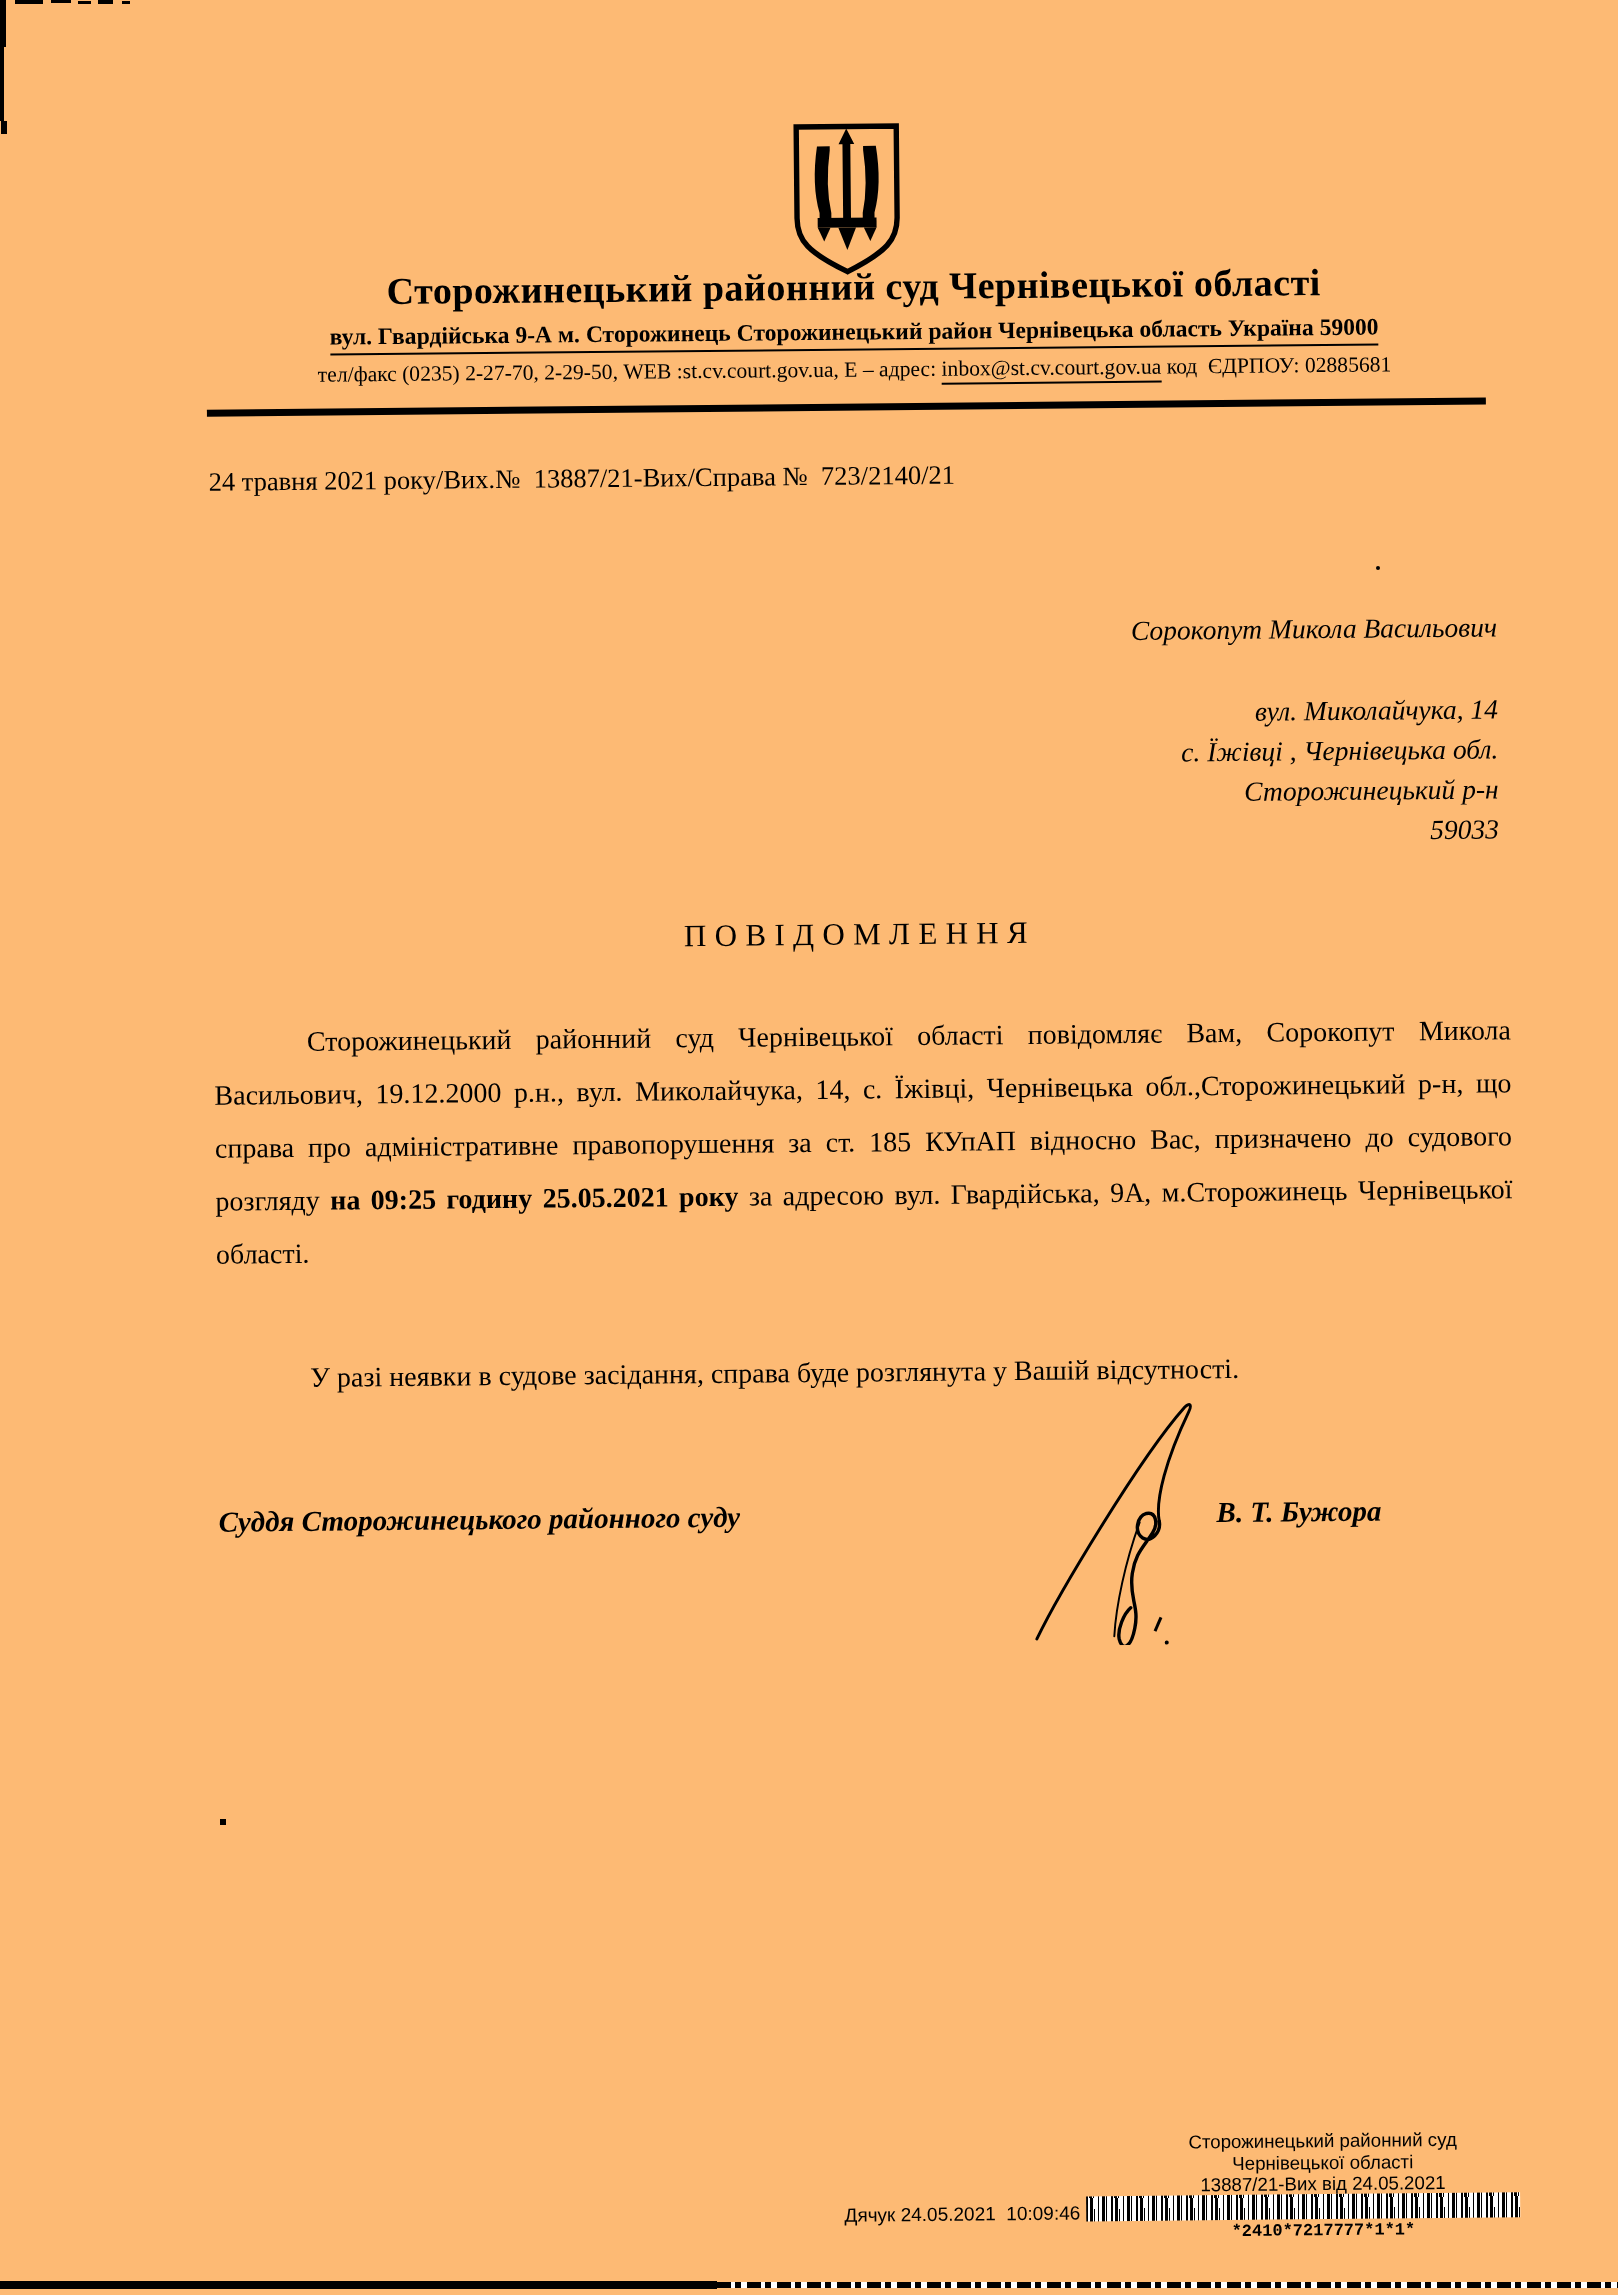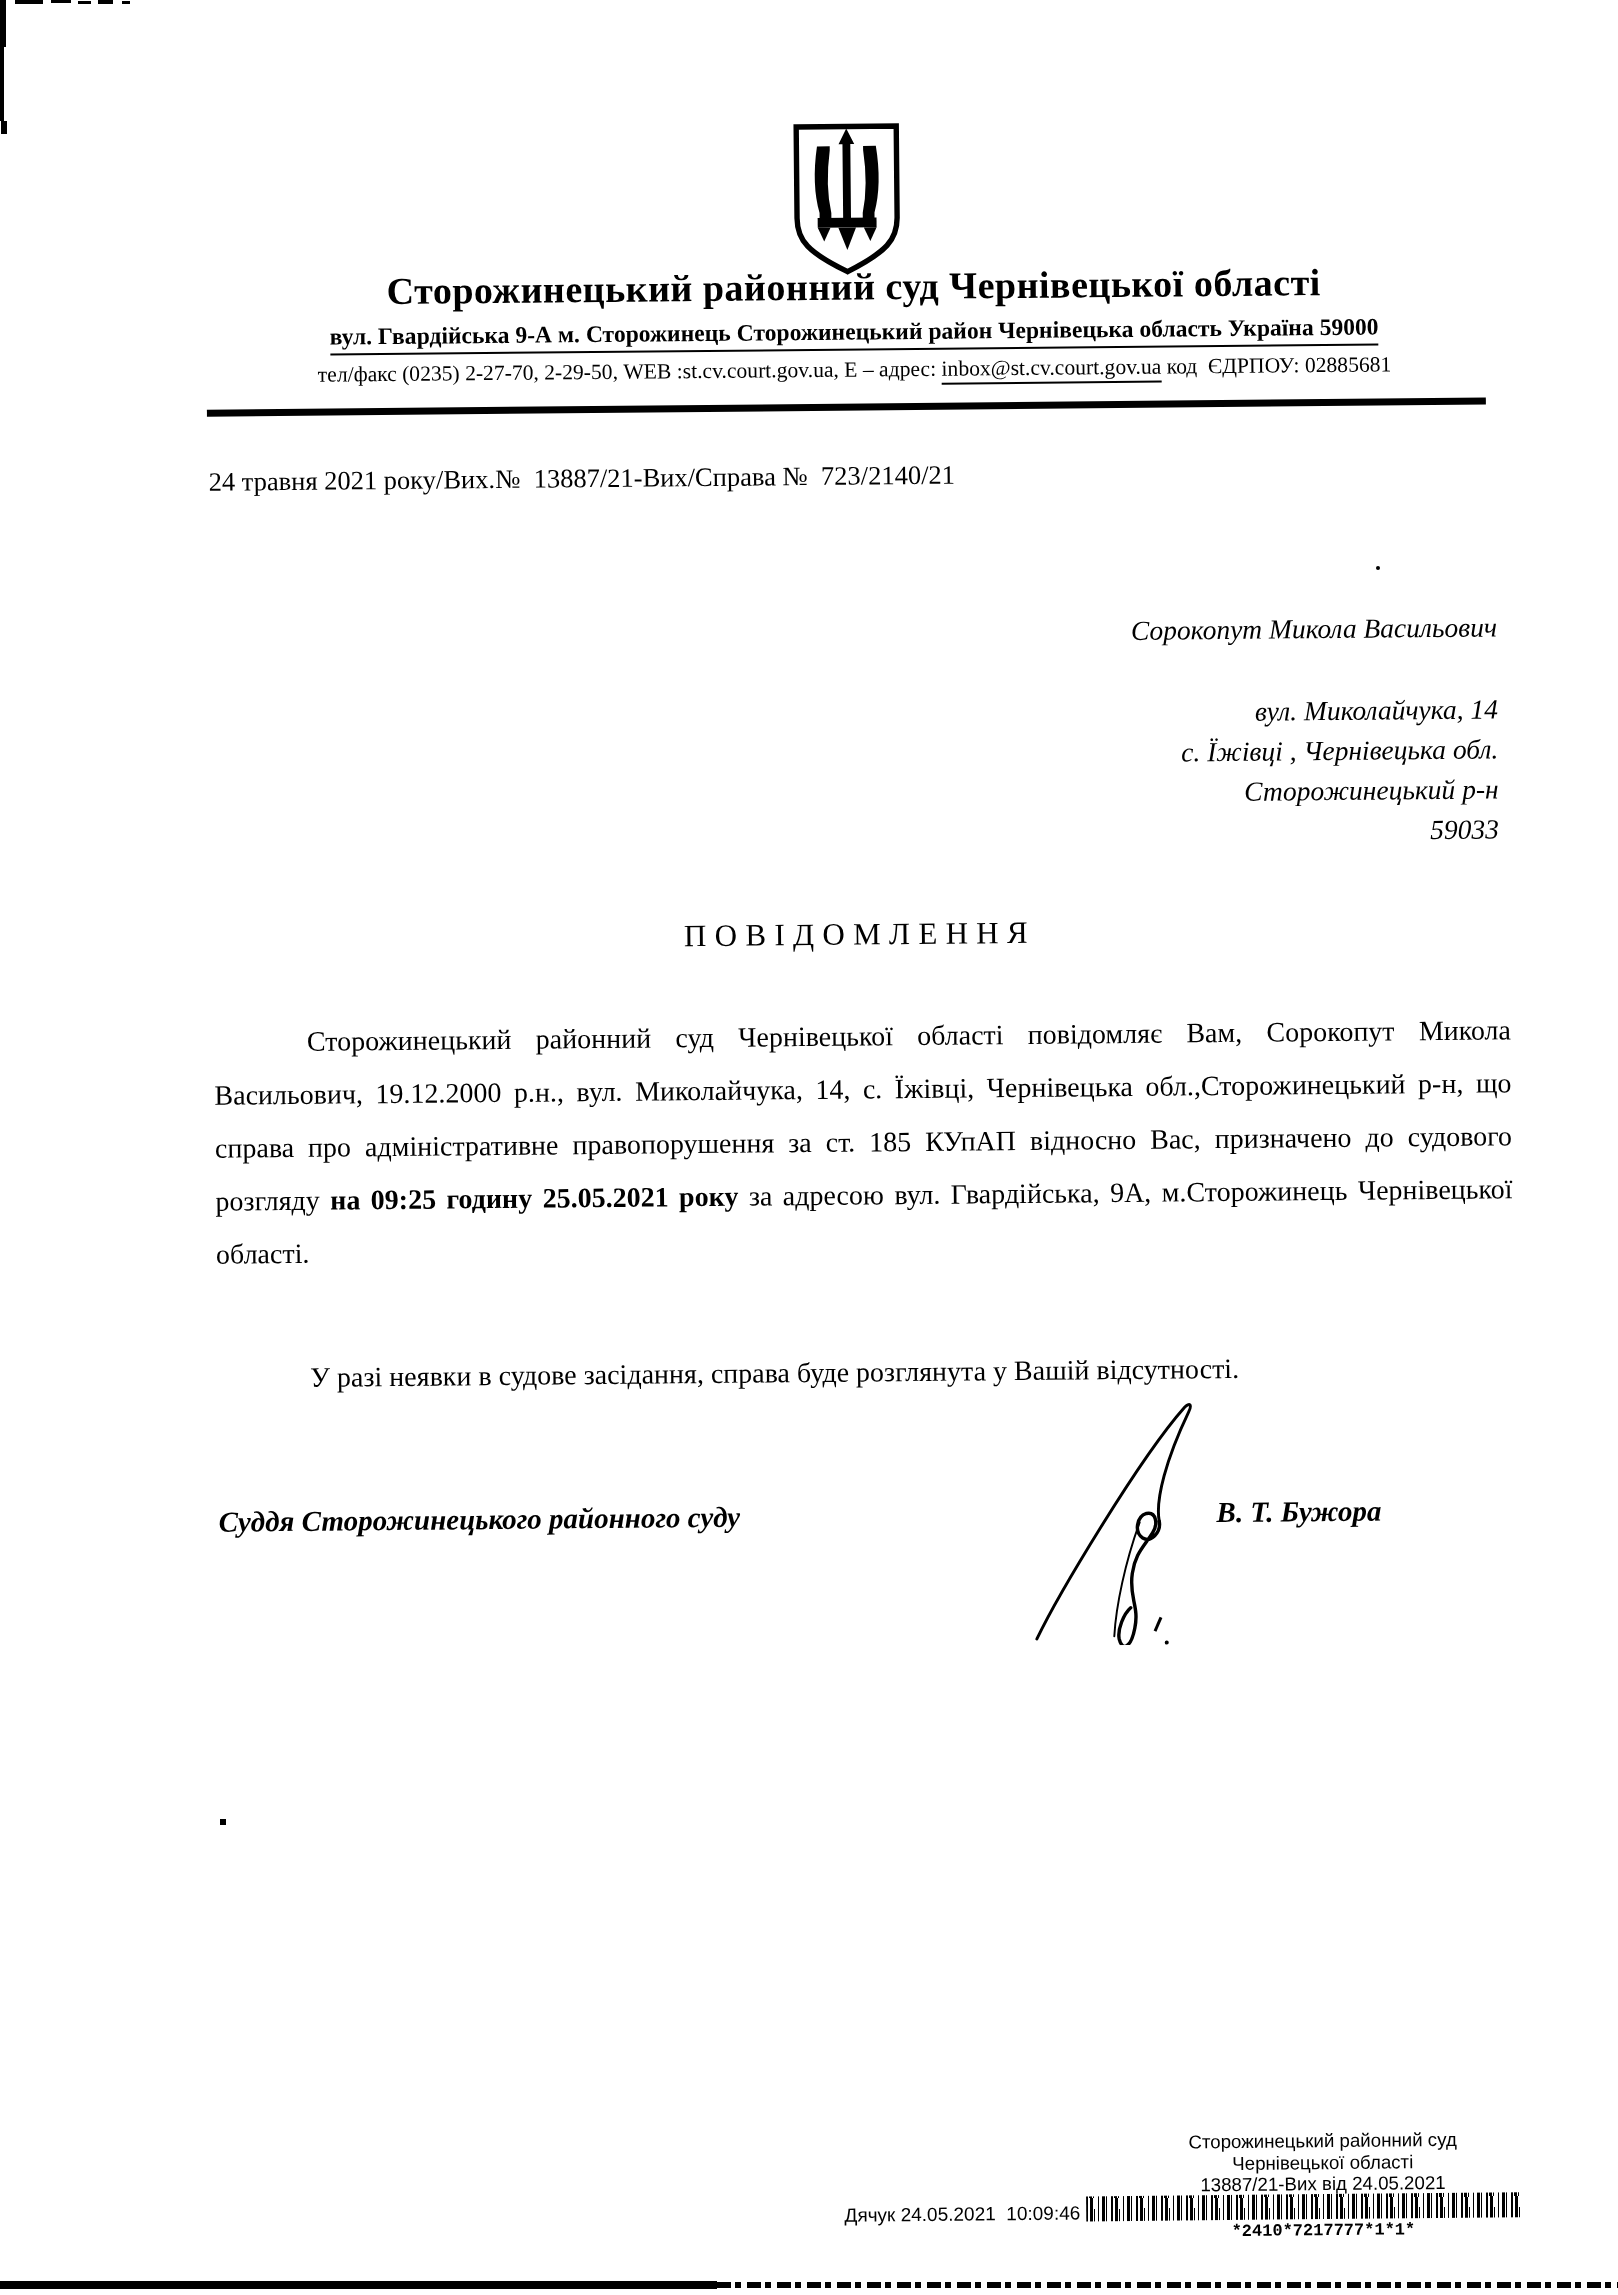--- a/index.html
+++ b/index.html
@@ -1,16 +1,16 @@
 <!DOCTYPE html>
 <html style="font-size:7.9px"><head>
 <meta charset="utf-8">
 <style>
   html,body{margin:0;padding:0;background:#888;}
-  #paper{position:relative;width:1618px;height:2295px;background:#ffffff;overflow:hidden;
+  #paper{position:relative;width:1618px;height:2295px;background:#fdba74;overflow:hidden;
          font-family:"Liberation Serif",serif;color:#000;}
   .tilt{position:absolute;left:0;top:0;width:1618px;height:2295px;
         transform:rotate(-0.55deg);transform-origin:50% 50%;}
   .pre{white-space:pre;}
 
   
   #emblem{position:absolute;left:799px;top:122px;width:114px;height:155px;}
   #court-title{position:absolute;left:214px;top:265px;width:1296px;text-align:center;
                font-size:38px;font-weight:bold;letter-spacing:0.5px;}
   #address-line{position:absolute;left:214px;top:319px;width:1296px;text-align:center;

